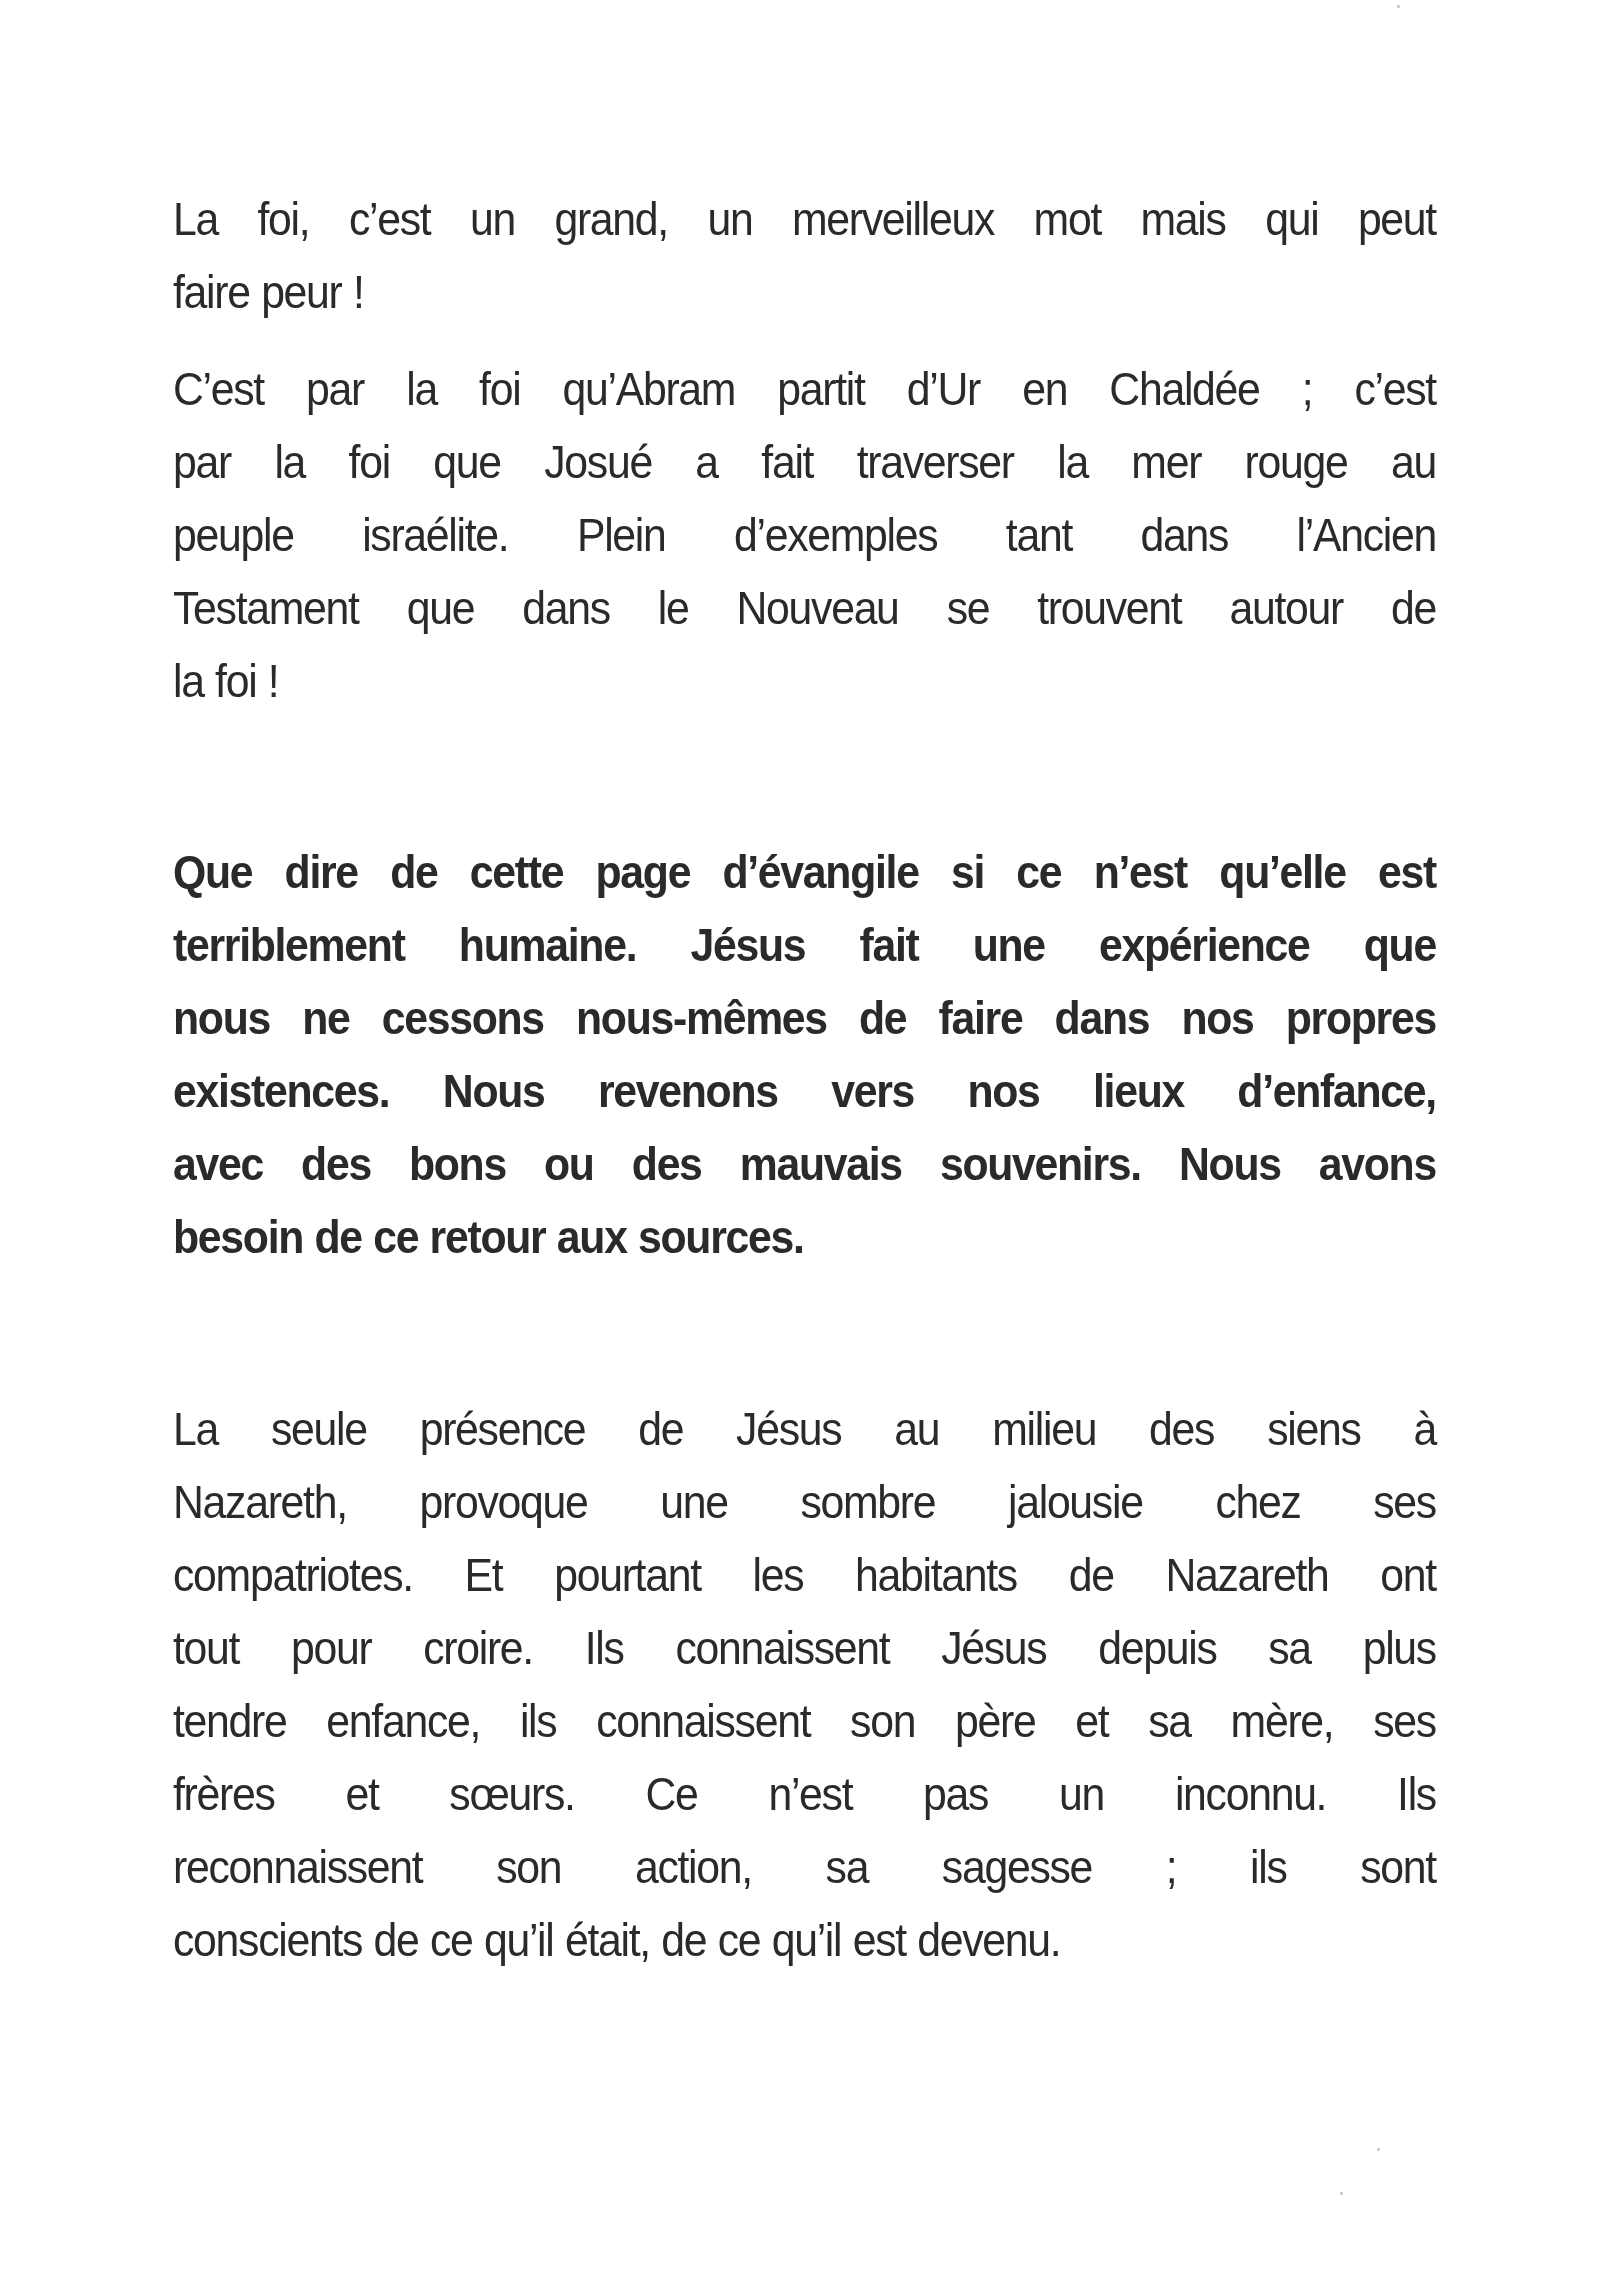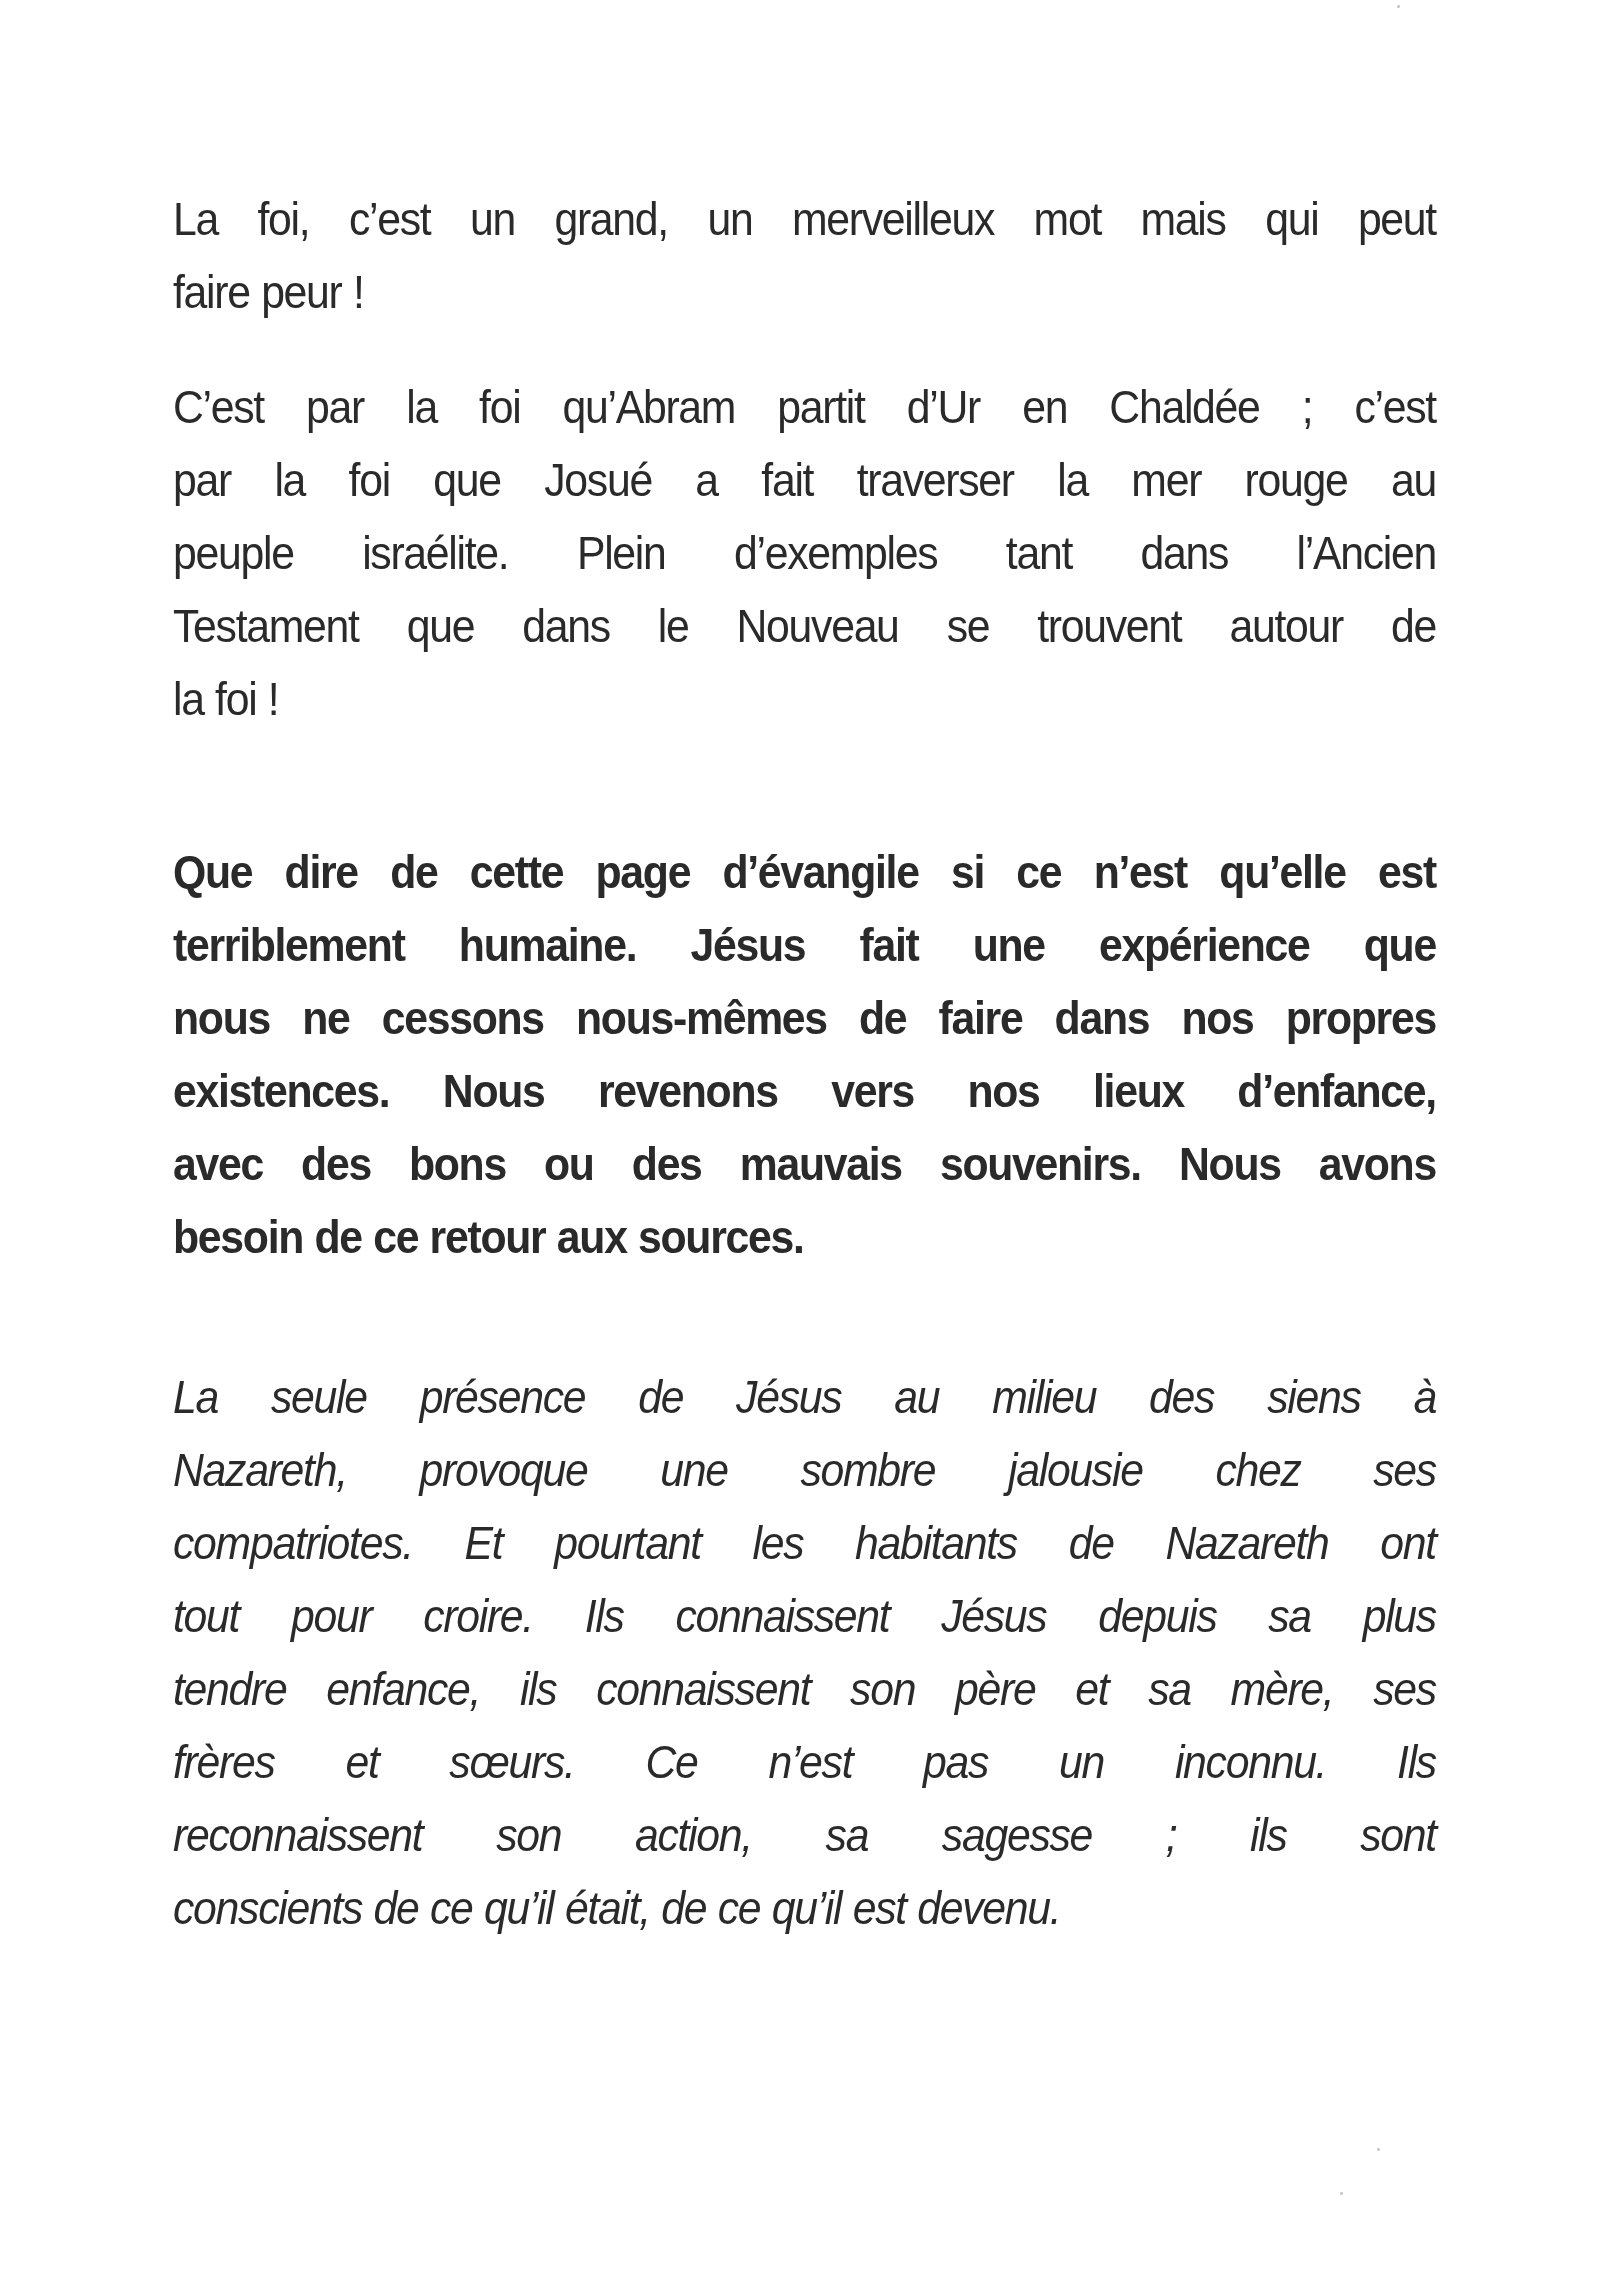--- a/index.html
+++ b/index.html
@@ -37,23 +37,23 @@
       white-space: nowrap;
       transform: scaleX(0.93);
       transform-origin: left center;
     }
     .line.justify {
       text-align: justify;
       text-align-last: justify;
       width: 1358px;
     }
     #para-1 { top: 183px; }
-    #para-2 { top: 371px; }
+    #para-2 { top: 353px; }
     #para-3 { top: 836px; font-weight: bold; }
-    #para-4 { top: 1361px; font-style: italic; }
+    #para-4 { top: 1393px; }
     .speck {
       position: absolute;
       width: 2.7px; height: 2.7px;
       background: #c8c8c8;
       border-radius: 50%;
     }
   </style>
 </head>
 <body>
 

